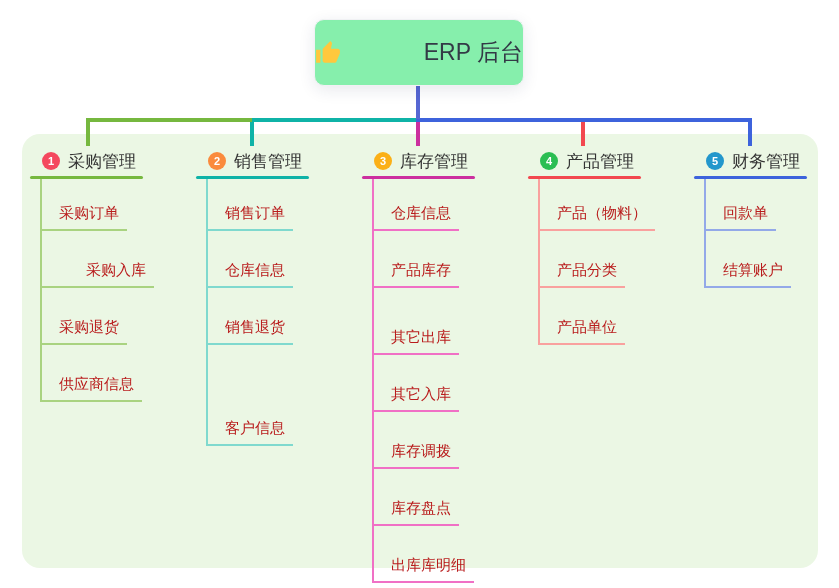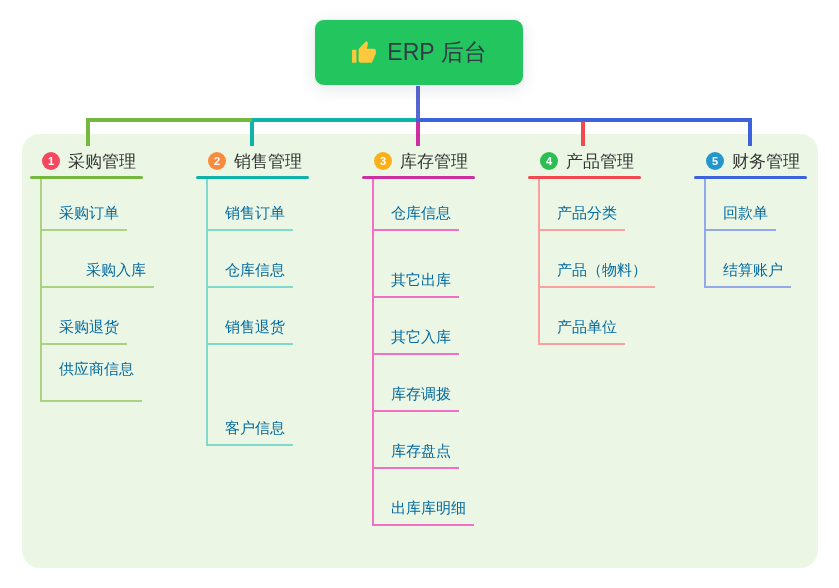--- a/index.html
+++ b/index.html
@@ -16,40 +16,40 @@
   .seg-2 { left:252px; width:166px; }
   .seg-3 { left:416px; width:336px; }
   .drop { width:4px; top:118px; height:28px; }
   .drop-1 { left:86px; }
   .drop-2 { left:250px; }
   .drop-3 { left:416px; }
   .drop-4 { left:581px; }
   .drop-5 { left:748px; }
 
   .root-node { position:absolute; left:314px; top:19px; width:208px; height:65px;
-               background:#22c55e; border:1px solid #f1f1f4; border-radius:10px;
+               background:#86efac; border:1px solid #f1f1f4; border-radius:10px;
                box-shadow:0 4px 16px rgba(30,40,80,.10);
-               display:flex; align-items:center; justify-content:center; gap:10px; }
+               display:flex; align-items:center; justify-content:space-between; gap:10px; }
   .root-title { font-size:23px; color:#333a46; white-space:nowrap; }
   .thumb-icon svg { width:26px; height:26px; display:block; }
 
   .branch { position:absolute; top:144px; }
   .branch-header { display:flex; align-items:center; gap:8px; padding-left:12px;
                    height:26px; margin-top:4px; }
   .badge { width:18px; height:18px; border-radius:50%; color:#fff; font-size:11px;
            font-weight:700; display:flex; align-items:center; justify-content:center;
            flex:0 0 18px; }
   .branch-label { font-size:17px; color:#333; font-weight:500; white-space:nowrap; }
   .branch-underline { height:3px; width:113px; margin-top:2px; border-radius:2px; }
 
   .children { margin-left:10px; width:fit-content; border-left:2px solid transparent; }
   .child { height:55px; display:flex; align-items:flex-end;
            border-bottom:2px solid transparent; padding:0 8px 0 17px; width:fit-content; }
   .child:first-child { height:50px; }
-  .child-label { font-size:15px; color:#0369a1; white-space:nowrap; margin-bottom:6px; }
+  .child-label { font-size:15px; color:#b91c1c; white-space:nowrap; margin-bottom:6px; }
 </style>
 </head>
 <body>
 
 <div class="canvas">
 
   <div class="panel" style="background: rgb(235, 247, 228);"></div>
 
   <div class="drop drop-1" style="background: rgb(118, 184, 63);"></div>
   <div class="drop drop-2" style="background: rgb(15, 179, 167);"></div>
@@ -82,21 +82,21 @@
     <div class="children" style="border-left-color: rgb(169, 211, 128);">
           <div class="child" style="border-bottom-color: rgb(169, 211, 128);">
             <span class="child-label">采购订单</span>
           </div>
           <div class="child" style="border-bottom-color: rgb(169, 211, 128); padding-left: 44px;">
             <span class="child-label">采购入库</span>
           </div>
           <div class="child" style="border-bottom-color: rgb(169, 211, 128);">
             <span class="child-label">采购退货</span>
           </div>
-          <div class="child" style="border-bottom-color: rgb(169, 211, 128); align-items: center;">
+          <div class="child" style="border-bottom-color: rgb(169, 211, 128);">
             <span class="child-label">供应商信息</span>
           </div>
         </div>
   </div>
       <div class="branch" style="left: 196px;">
     <div class="branch-header">
       <span class="badge" style="background: rgb(250, 139, 61);">2</span>
       <span class="branch-label">销售管理</span>
     </div>
     <div class="branch-underline" style="background: rgb(15, 179, 167);"></div>
@@ -118,20 +118,23 @@
       <div class="branch" style="left: 362px;">
     <div class="branch-header">
       <span class="badge" style="background: rgb(251, 176, 23);">3</span>
       <span class="branch-label">库存管理</span>
     </div>
     <div class="branch-underline" style="background: rgb(204, 47, 159);"></div>
     <div class="children" style="border-left-color: rgb(240, 112, 197); text-align: right;">
           <div class="child" style="border-bottom-color: rgb(240, 112, 197);">
             <span class="child-label">仓库信息</span>
           </div>
+          <div class="child" style="border-bottom-color: rgb(240, 112, 197);">
+            <span class="child-label">产品库存</span>
+          </div>
           <div class="child" style="border-bottom-color: rgb(240, 112, 197); margin-top: 10px;">
             <span class="child-label">其它出库</span>
           </div>
           <div class="child" style="border-bottom-color: rgb(240, 112, 197);">
             <span class="child-label">其它入库</span>
           </div>
           <div class="child" style="border-bottom-color: rgb(240, 112, 197);">
             <span class="child-label">库存调拨</span>
           </div>
           <div class="child" style="border-bottom-color: rgb(240, 112, 197);">
@@ -143,24 +146,24 @@
         </div>
   </div>
       <div class="branch" style="left: 528px;">
     <div class="branch-header">
       <span class="badge" style="background: rgb(43, 190, 83);">4</span>
       <span class="branch-label">产品管理</span>
     </div>
     <div class="branch-underline" style="background: rgb(242, 72, 79);"></div>
     <div class="children" style="border-left-color: rgb(249, 161, 158);">
           <div class="child" style="border-bottom-color: rgb(249, 161, 158);">
-            <span class="child-label">产品分类</span>
+            <span class="child-label">产品（物料）</span>
           </div>
           <div class="child" style="border-bottom-color: rgb(249, 161, 158);">
-            <span class="child-label">产品（物料）</span>
+            <span class="child-label">产品分类</span>
           </div>
           <div class="child" style="border-bottom-color: rgb(249, 161, 158);">
             <span class="child-label">产品单位</span>
           </div>
         </div>
   </div>
       <div class="branch" style="left: 694px;">
     <div class="branch-header">
       <span class="badge" style="background: rgb(35, 151, 204);">5</span>
       <span class="branch-label">财务管理</span>

